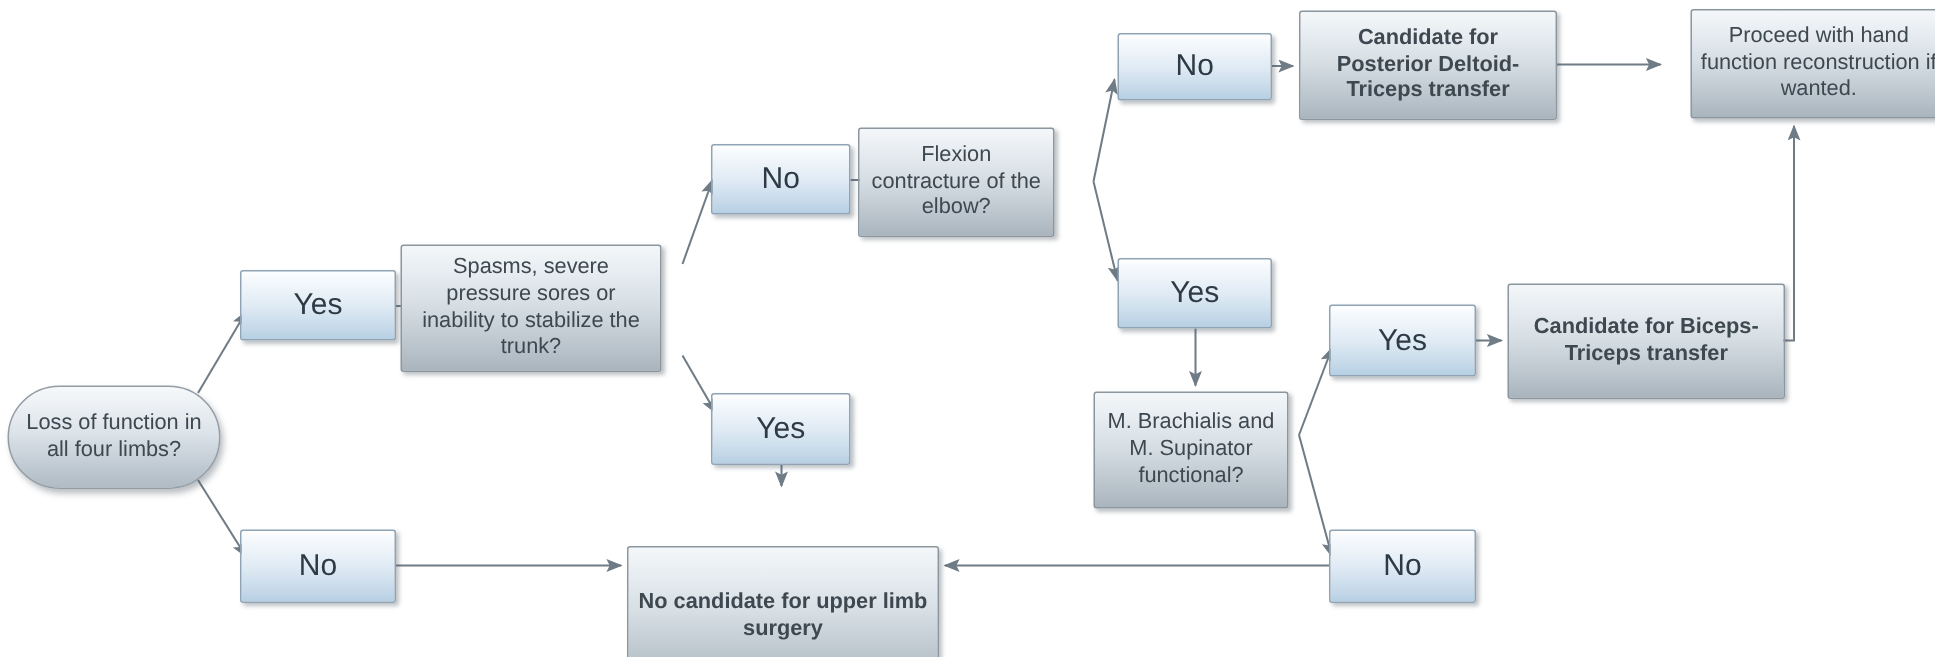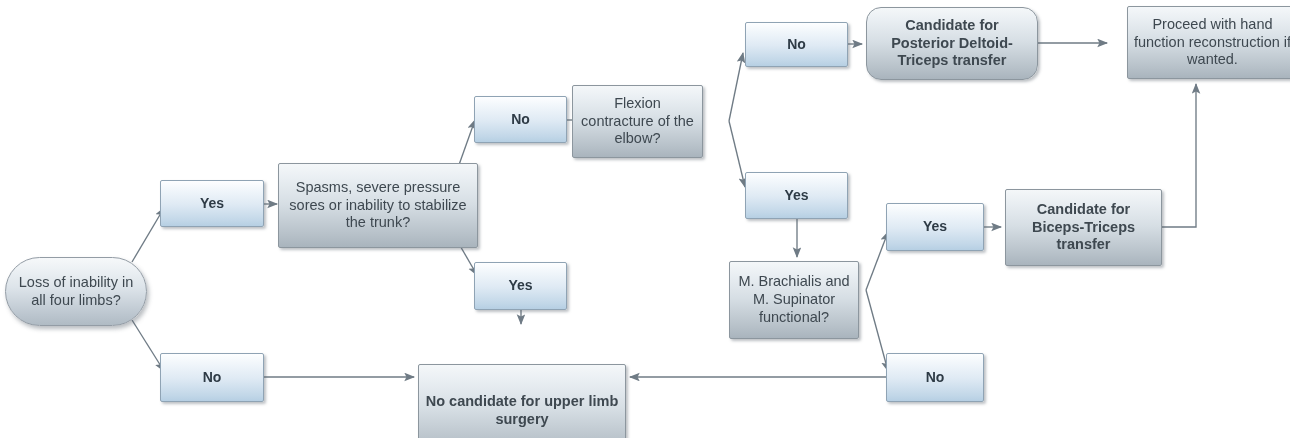--- a/index.html
+++ b/index.html
@@ -40,22 +40,22 @@
   
   .node.blue {
     background: linear-gradient(to bottom,
         #fdfeff 0%,
         #f2f7fb 18%,
         #dfeaf4 52%,
         #c2d7e8 88%,
         #b6cfe3 100%);
     border-color: #8fa3b4;
     color: #2e3b46;
-    font-weight: bold;
-    font-size: 14px;
+    font-weight: normal;
+    font-size: 20px;
   }
 
   
   .node.grey {
     background: linear-gradient(to bottom,
         #f4f7f9 0%,
         #eaeff3 16%,
         #d6dee4 48%,
         #b6c0c8 86%,
         #a9b4bd 100%);
@@ -125,32 +125,32 @@
 
       <path d="M1162,227 L1196,227 L1196,84"></path>
 
       <path d="M886,377 L630,377"></path>
 
       <path d="M264,377 L414,377"></path>
     </g>
   </svg>
 
   <div class="node oval" style="left:5px; top:257px; width:142px; height:69px;">
-    <span>Loss of inability in all four limbs?</span>
+    <span>Loss of function in all four limbs?</span>
   </div>
 
   <div class="node blue" style="left:160px; top:180px; width:104px; height:47px;">
     <span>Yes</span>
   </div>
 
   <div class="node blue" style="left:160px; top:353px; width:104px; height:49px;">
     <span>No</span>
   </div>
 
-  <div class="node grey" style="left:278px; top:163px; width:200px; height:85px;">
+  <div class="node grey" style="left:267px; top:163px; width:174px; height:85px;">
     <span>Spasms, severe pressure sores or inability to stabilize the trunk?</span>
   </div>
 
   <div class="node blue" style="left:474px; top:96px; width:93px; height:47px;">
     <span>No</span>
   </div>
 
   <div class="node blue" style="left:474px; top:262px; width:93px; height:48px;">
     <span>Yes</span>
   </div>
@@ -160,41 +160,41 @@
   </div>
 
   <div class="node blue" style="left:745px; top:22px; width:103px; height:45px;">
     <span>No</span>
   </div>
 
   <div class="node blue" style="left:745px; top:172px; width:103px; height:47px;">
     <span>Yes</span>
   </div>
 
-  <div class="node grey bold" style="left:866px; top:7px; width:172px; height:73px;border-radius:15px;">
+  <div class="node grey bold" style="left:866px; top:7px; width:172px; height:73px;">
     <span>Candidate for Posterior Deltoid-Triceps transfer</span>
   </div>
 
   <div class="node grey" style="left:1111px; top:6px; width:171px; height:73px;margin-left:16px;">
     <span>Proceed with hand function reconstruction if wanted.</span>
   </div>
 
   <div class="node grey" style="left:729px; top:261px; width:130px; height:78px;">
     <span>M. Brachialis and M. Supinator functional?</span>
   </div>
 
   <div class="node blue" style="left:886px; top:203px; width:98px; height:48px;">
     <span>Yes</span>
   </div>
 
   <div class="node blue" style="left:886px; top:353px; width:98px; height:49px;">
     <span>No</span>
   </div>
 
-  <div class="node grey bold" style="left:1005px; top:189px; width:157px; height:77px;">
+  <div class="node grey bold" style="left:1005px; top:189px; width:185px; height:77px;">
     <span>Candidate for Biceps-Triceps transfer</span>
   </div>
 
   <div class="node grey bold" style="left:418px; top:328px; width:208px; height:93px;margin-top:36px;">
     <span>No candidate for upper limb surgery</span>
   </div>
 
 </div>
 
 </body></html>

